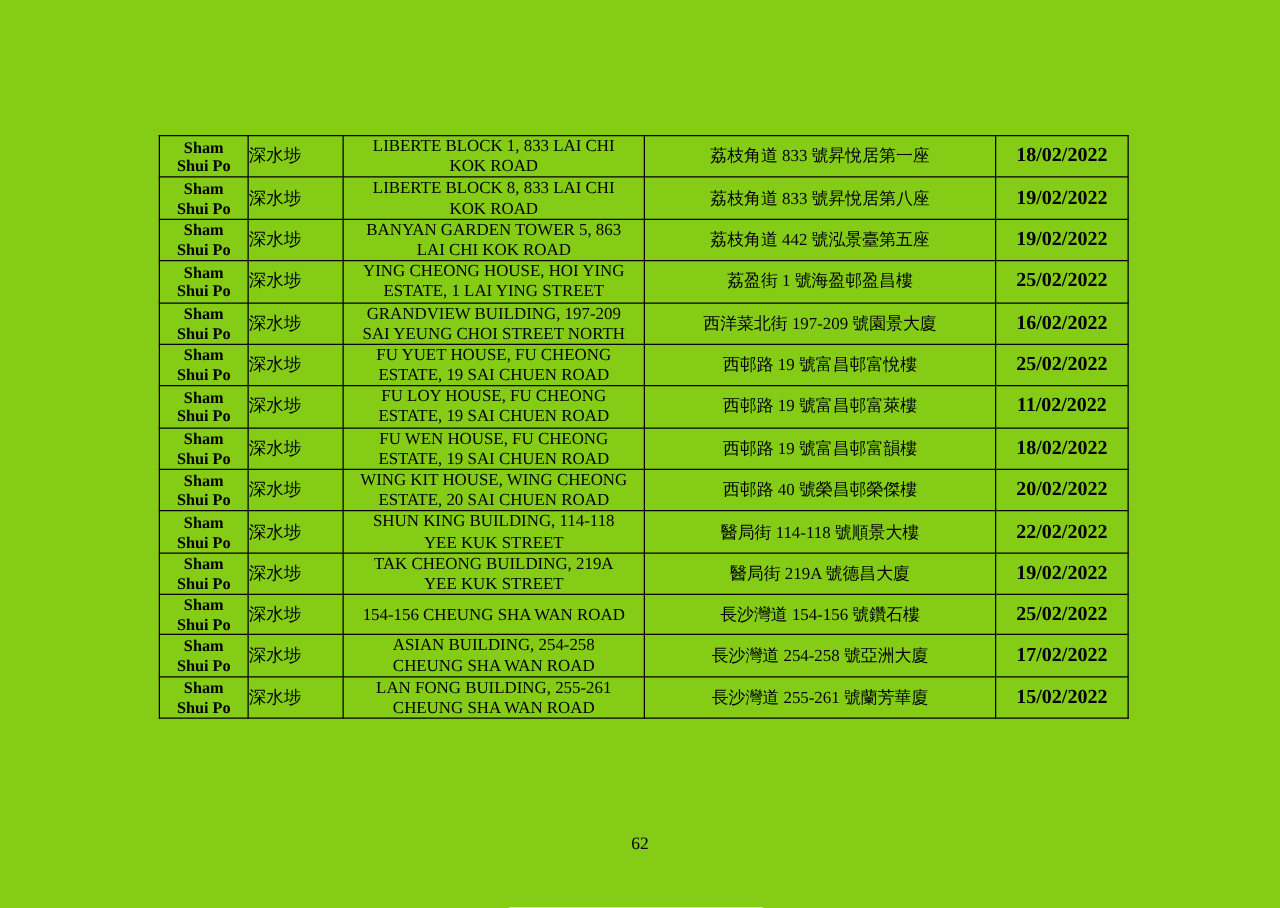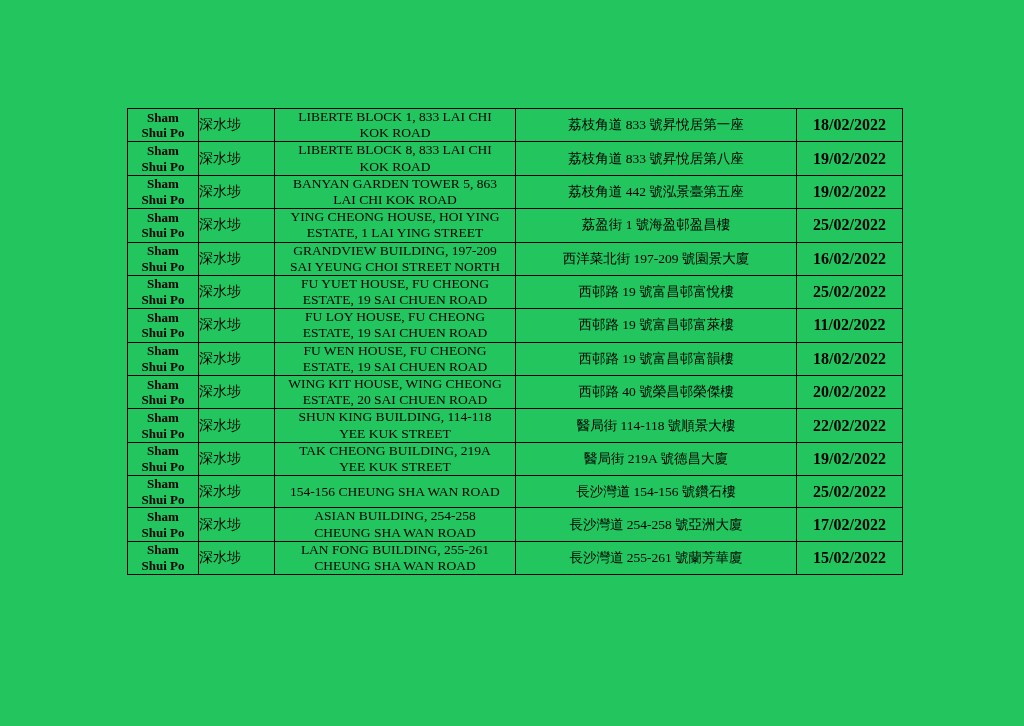--- a/index.html
+++ b/index.html
@@ -1,20 +1,20 @@
 <!DOCTYPE html>
 <html><head>
 <meta charset="utf-8">
 <style>
   html, body { margin: 0; padding: 0; background: #ffffff; }
   .page {
     position: relative;
     width: 1024px;
     height: 726px;
-    background: #22c55e;
+    background: #84cc16;
     font-family: "Liberation Serif", serif;
     color: #000000;
     overflow: hidden;
   }
   table.buildings {
     position: absolute;
     left: 127px;
     top: 108px;
     width: 770px;
     height: 465px;
@@ -198,14 +198,15 @@
 Shui Po</td>
         <td class="c-district-zh">深水埗</td>
         <td class="c-address-en">LAN FONG BUILDING, 255-261
 CHEUNG SHA WAN ROAD</td>
         <td class="c-address-zh">長沙灣道 255-261 號蘭芳華廈</td>
         <td class="c-date">15/02/2022</td>
       </tr>
     </tbody>
   </table>
 
+  <div class="page-number">62</div>
 
 </div>
 
 </body></html>

